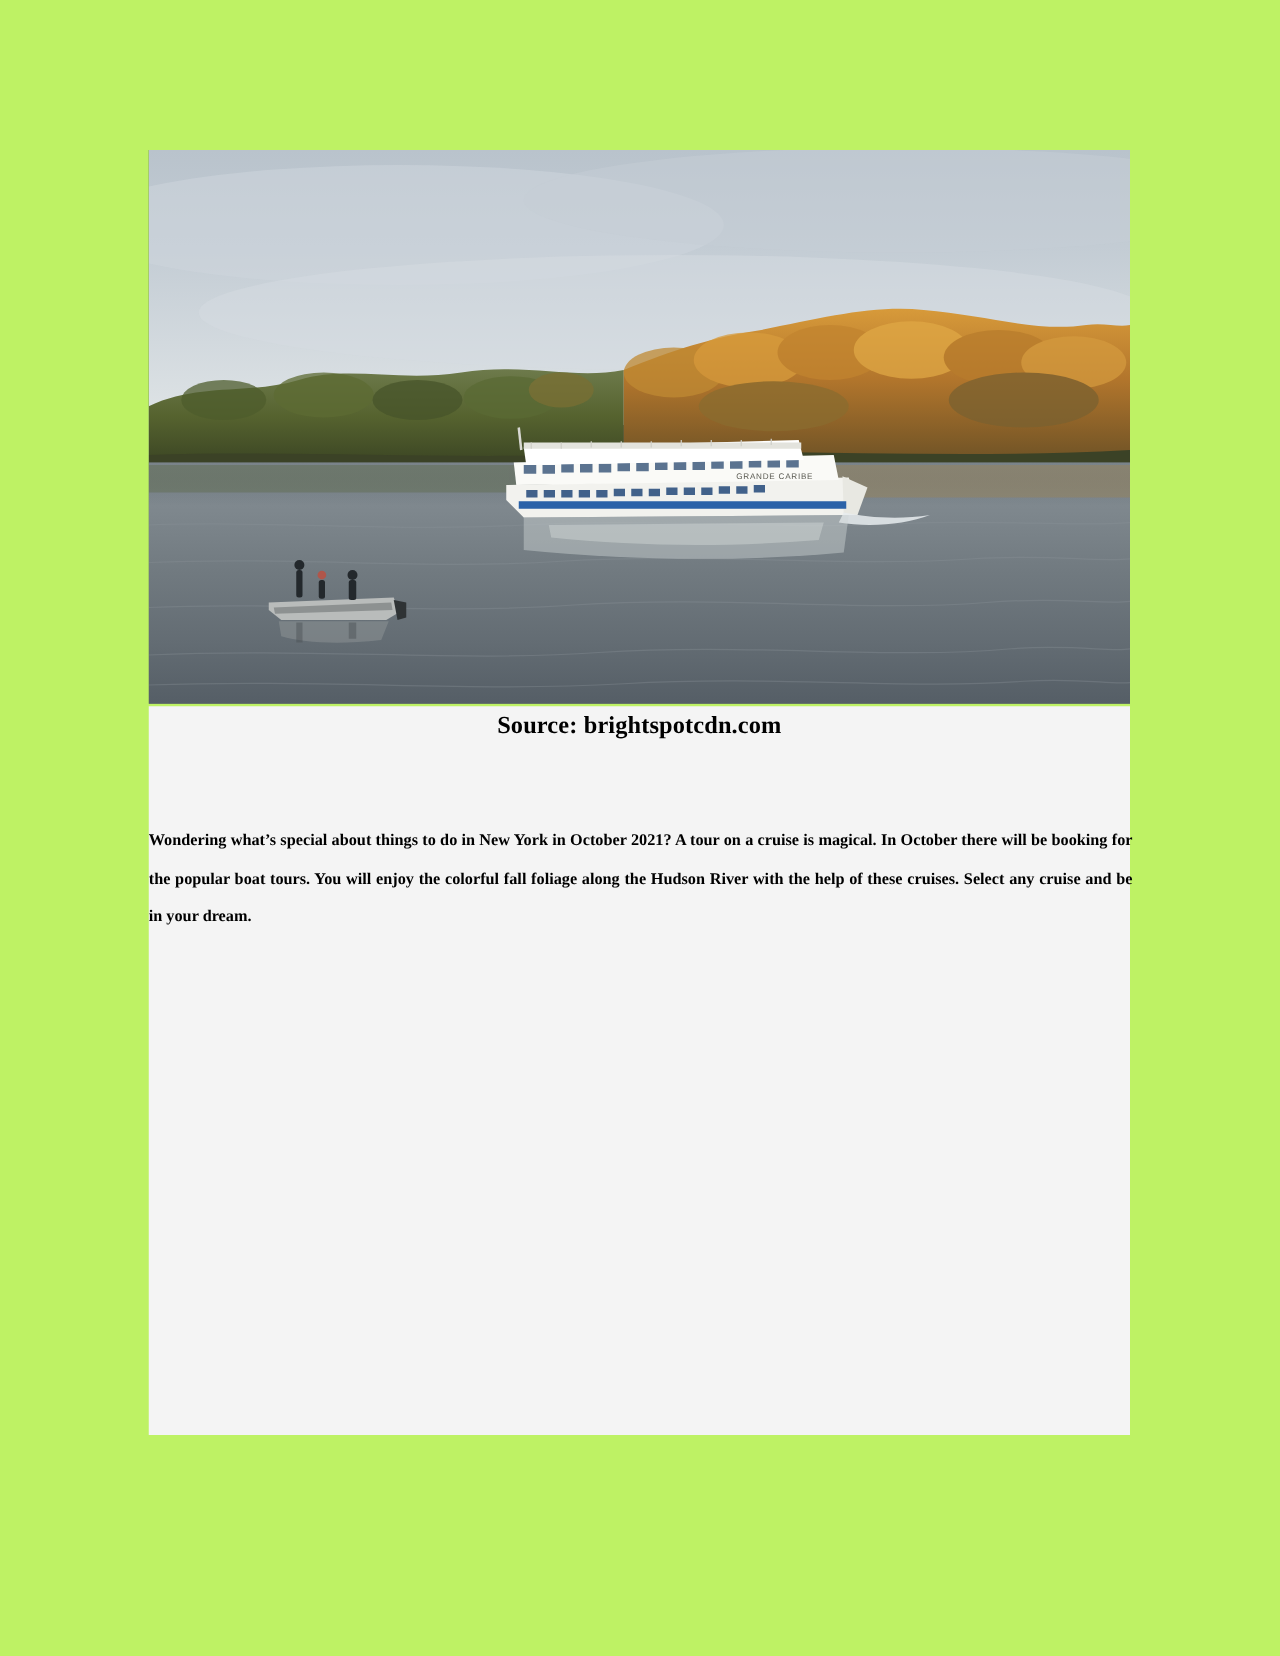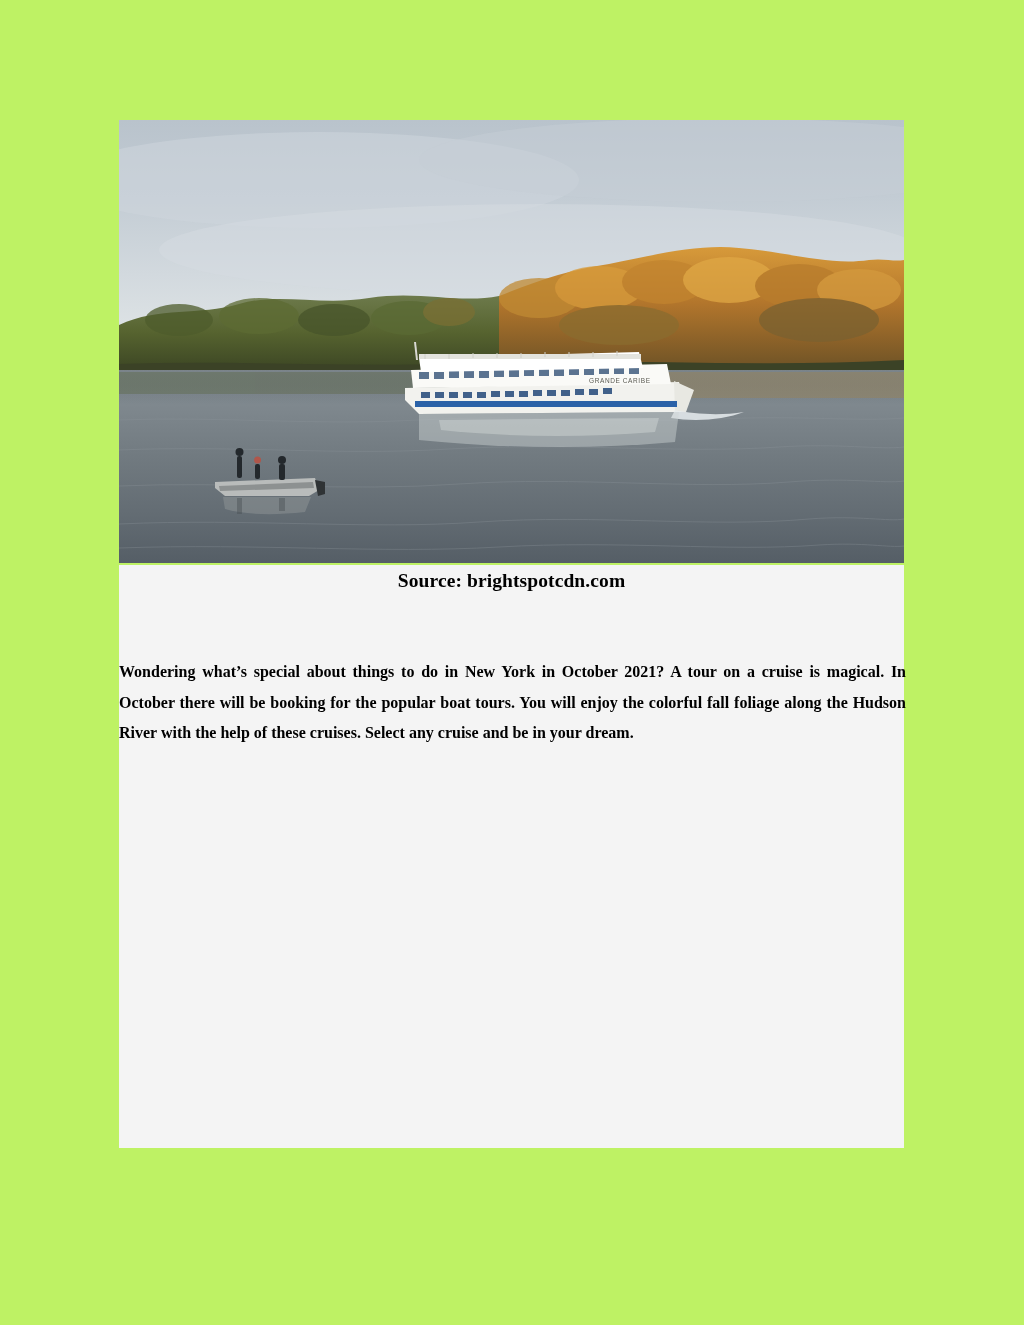--- a/index.html
+++ b/index.html
@@ -60,21 +60,21 @@
     font-weight: bold;
     color: #000000;
     letter-spacing: 0.1px;
   }
 
   .body-text {
     position: absolute;
     left: 119px;
     top: 657px;
     width: 787px;
-    font-size: 16px;
+    font-size: 13px;
     font-weight: bold;
     color: #000000;
     line-height: 30.5px;
     text-align: justify;
     text-justify: inter-word;
   }
   .body-text p {
     margin: 0;
   }
 </style>

